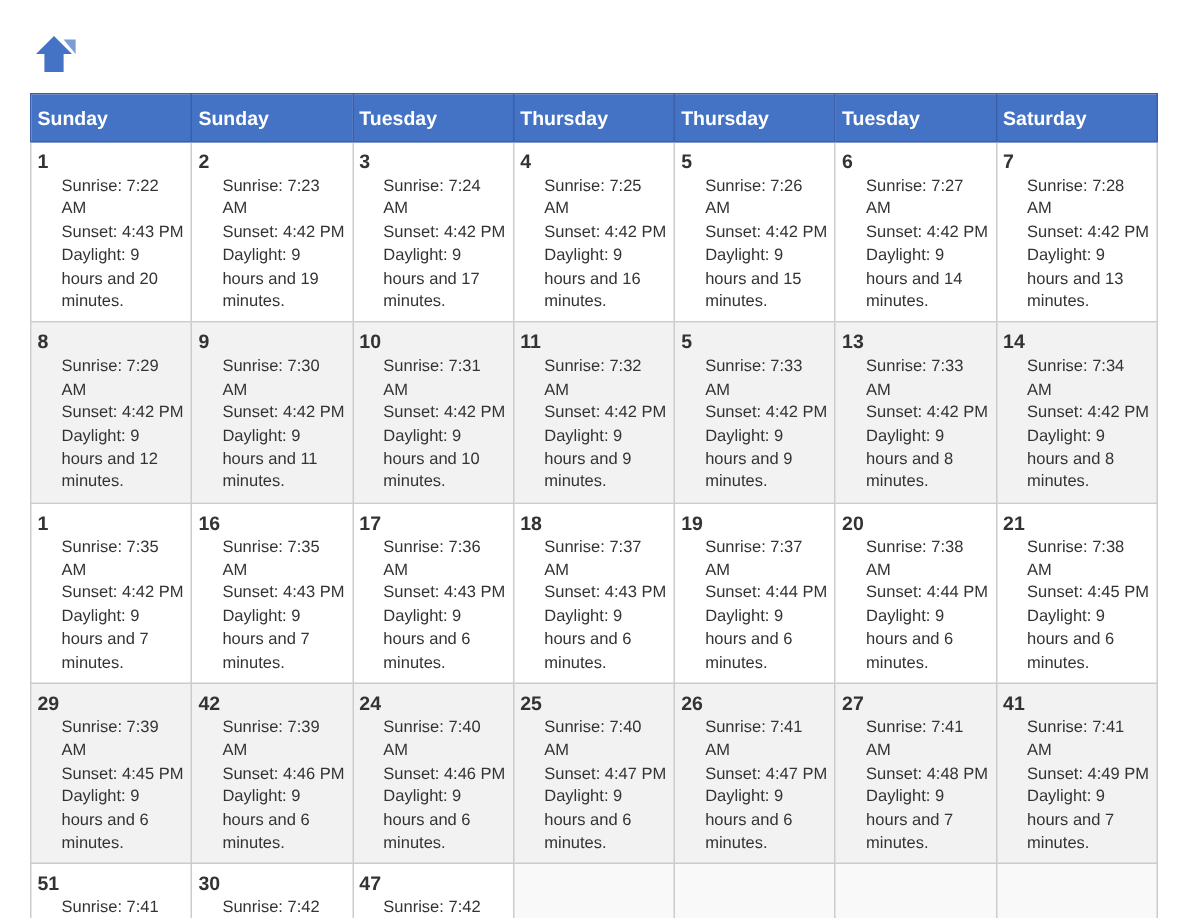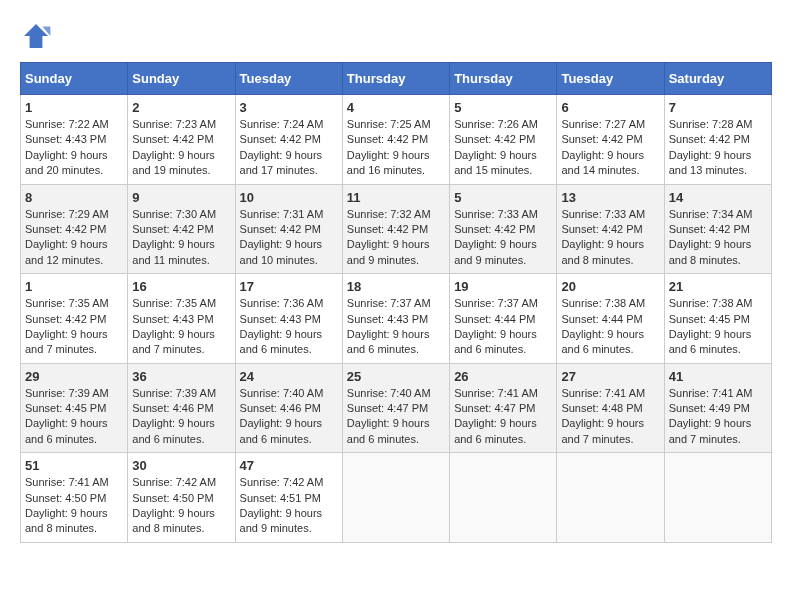--- a/index.html
+++ b/index.html
@@ -72,20 +72,21 @@
     .day-number {
       font-size: 13px;
       font-weight: bold;
       color: #333;
       display: block;
       margin-bottom: 2px;
     }
     .day-info {
       color: #333;
       line-height: 1.4;
+      margin-left: 16px;
     }
     .empty-cell {
       background: #f9f9f9 !important;
     }
   </style>
 </head>
 <body>
 
 <div class="header">
   <div class="logo">
@@ -294,21 +295,21 @@
       <tr>
         <td>
         <span class="day-number">29</span>
         <div class="day-info">
           Sunrise: 7:39 AM<br>
           Sunset: 4:45 PM<br>
           Daylight: 9 hours and 6 minutes.
         </div>
       </td>
         <td>
-        <span class="day-number">36</span>
+        <span class="day-number">42</span>
         <div class="day-info">
           Sunrise: 7:39 AM<br>
           Sunset: 4:46 PM<br>
           Daylight: 9 hours and 6 minutes.
         </div>
       </td>
         <td>
         <span class="day-number">24</span>
         <div class="day-info">
           Sunrise: 7:40 AM<br>

